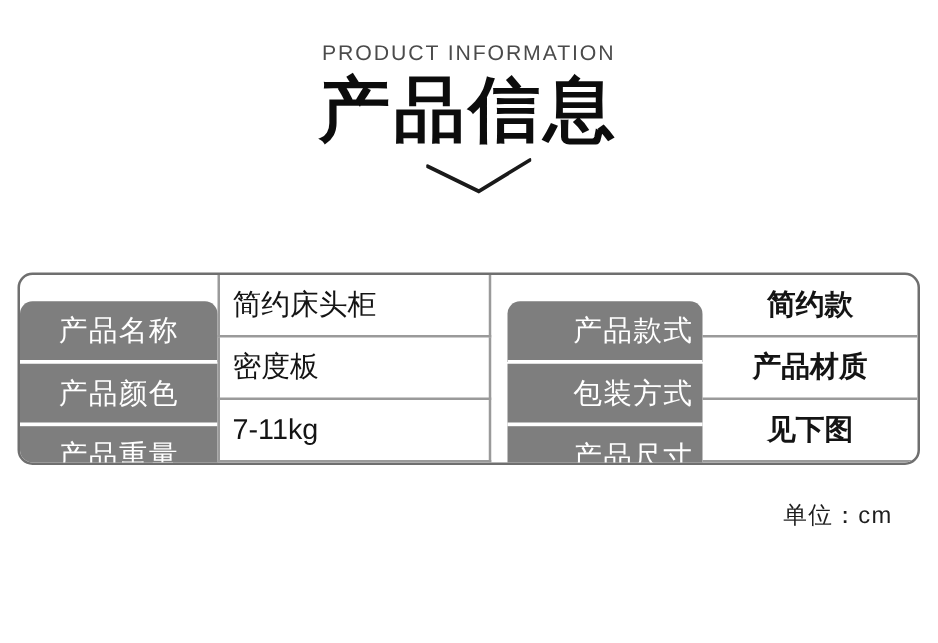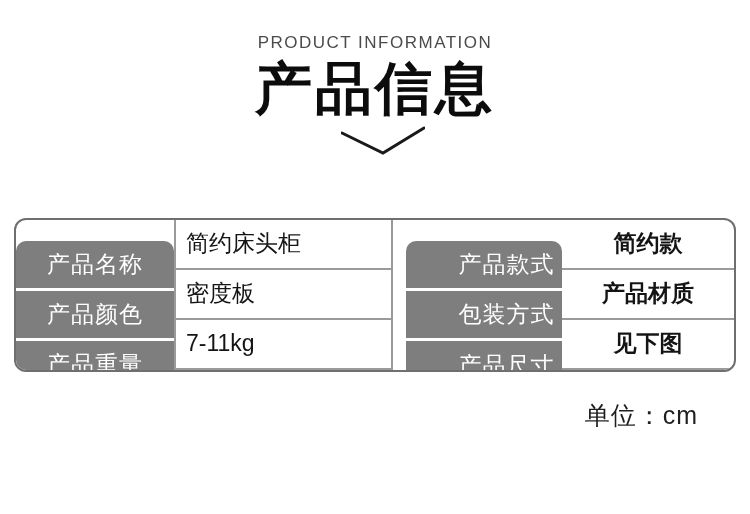--- a/index.html
+++ b/index.html
@@ -49,22 +49,22 @@
   }
   .gapcol{width:13px;}
   .val2{flex:1;justify-content:center;font-weight:bold;}
   .val-full{
     flex:1;padding-left:11px;font-size:22px;
     border-left:2px solid var(--separator);
   }
   .row-sep{border-bottom:2px solid var(--separator);}
   
   .unit-note{
-    margin-top:27px;text-align:right;padding-right:52px;
-    font-size:25px;color:#1e1e1e;letter-spacing:1px;
+    margin-top:27px;text-align:right;padding-right:36px;
+    font-size:19px;color:#1e1e1e;letter-spacing:1px;
   }
 </style>
 </head>
 <body>
 
 <div class="page">
 
   <div class="header">
     <div class="eyebrow">PRODUCT INFORMATION</div>
     <div class="title">产品信息</div>

